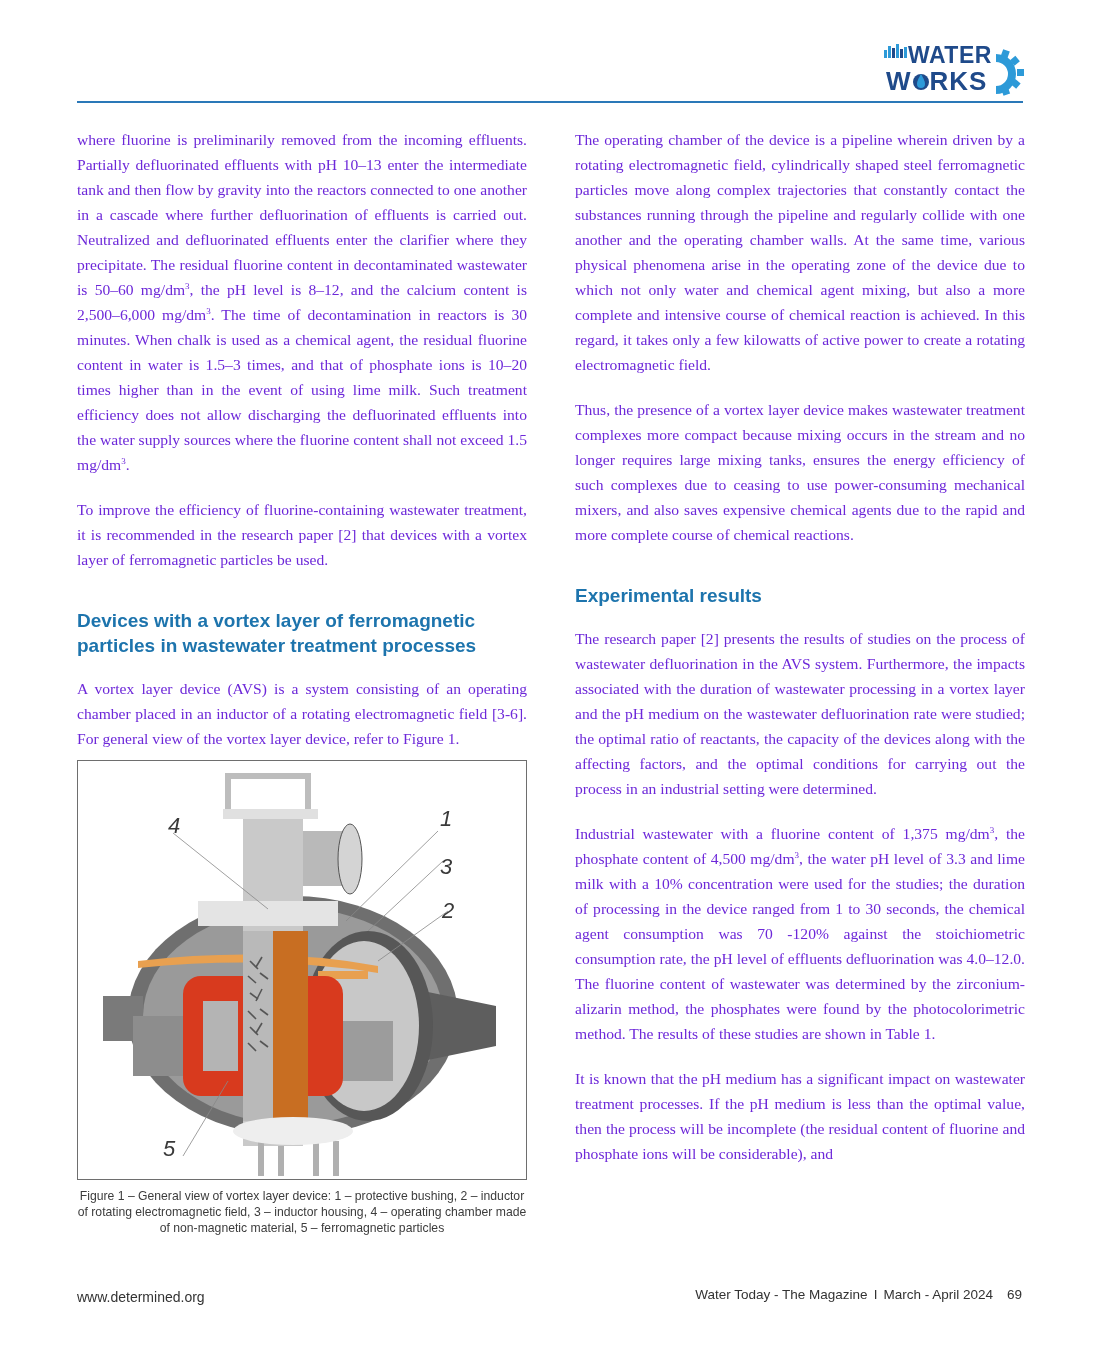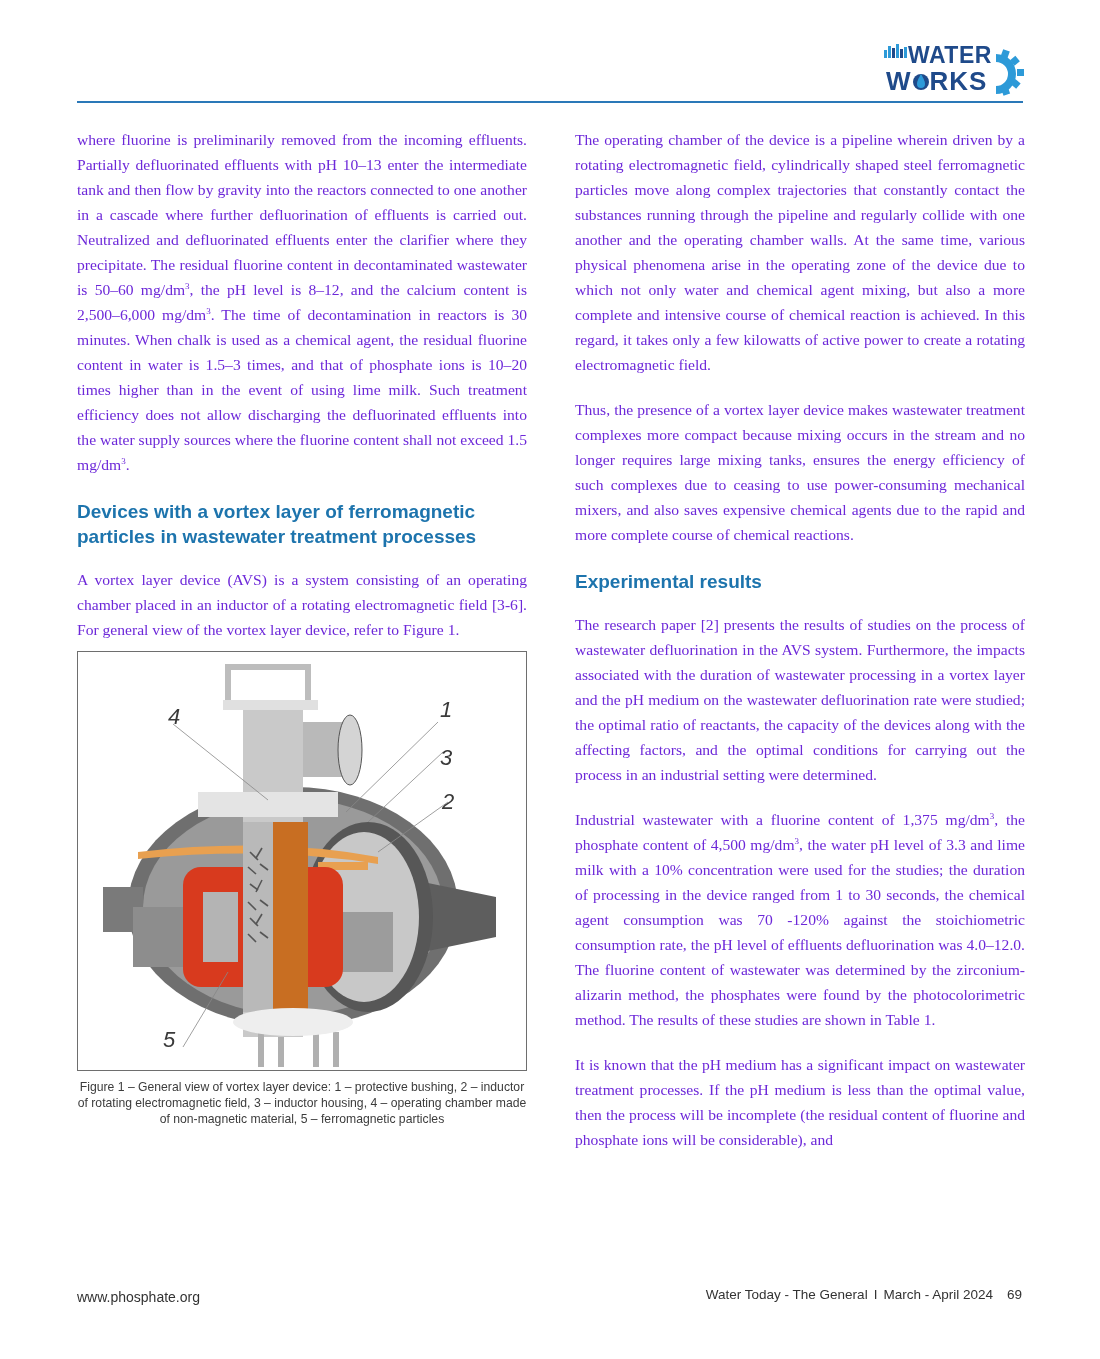--- a/index.html
+++ b/index.html
@@ -9,21 +9,21 @@
     .logo-w { font-family: "Liberation Sans", sans-serif; font-weight: bold; color: #1f4a8a; font-size: 23px; letter-spacing: 0.5px; line-height: 22px; }
     .logo-line2 { position: absolute; left: 2px; top: 24px; font-family: "Liberation Sans", sans-serif; font-weight: bold; color: #1f4a8a; font-size: 26px; letter-spacing: 1px; line-height: 26px; display:flex; align-items:center; }
     .drop { display:inline-block; width: 16px; height: 22px; position: relative; margin: 0 1px; }
     .gear { position: absolute; left: 108px; top: 4px; }
     .header-rule { position: absolute; left: 77px; top: 101px; width: 946px; height: 2px; background: #2a78b8; }
     .col { position: absolute; top: 127px; width: 450px; }
     .col-left { left: 77px; }
     .col-right { left: 575px; }
     p.body { margin: 0; font-size: 15.6px; line-height: 25px; text-align: justify; color: #6d28d9; }
     p.body + p.body { margin-top: 20px; }
-    h2.section { font-family: "Liberation Sans", "DejaVu Sans", sans-serif; font-weight: bold; color: #1d74ad; font-size: 19px; line-height: 25px; margin: 22px 0 18px 0; }
+    h2.section { font-family: "Liberation Sans", "DejaVu Sans", sans-serif; font-weight: bold; color: #1d74ad; font-size: 19px; line-height: 25px; margin: 36px 0 18px 0; }
     sup { font-size: 9px; line-height: 0; }
     .figure { position: relative; width: 448px; height: 418px; border: 1px solid #6e6e6e; margin-top: 9px; background: #fff; overflow: hidden; }
     .fig-caption { font-family: "Liberation Sans", "DejaVu Sans", sans-serif; font-size: 12.2px; line-height: 16px; color: #3c3c3c; text-align: center; margin-top: 8px; }
     .callout { position: absolute; font-family: "Liberation Sans", sans-serif; font-style: italic; font-size: 22px; color: #3a3a3a; }
     .footer-left { position: absolute; left: 77px; top: 1289px; font-family: "Liberation Sans", sans-serif; font-size: 14px; color: #333; }
     .footer-right { position: absolute; right: 78px; top: 1287px; font-family: "Liberation Sans", sans-serif; font-size: 13.5px; color: #333; display: flex; gap: 6px; }
     .footer-right .pg { margin-left: 8px; }
   </style>
 </head>
 <body>
@@ -56,20 +56,21 @@
     <rect x="20" y="9" width="7" height="7" fill="#2d9ad8" transform="rotate(50 23 12)"></rect>
     <rect x="25" y="21" width="7" height="7" fill="#2d9ad8"></rect>
     <rect x="20" y="33" width="7" height="7" fill="#2d9ad8" transform="rotate(-50 23 36)"></rect>
     <rect x="10" y="40" width="7" height="7" fill="#2d9ad8" transform="rotate(-20 13 43)"></rect>
   </svg>
 </div>
 <div class="header-rule"></div>
 
 <div class="col col-left">
   <p class="body">where fluorine is preliminarily removed from the incoming effluents. Partially defluorinated effluents with pH 10–13 enter the intermediate tank and then flow by gravity into the reactors connected to one another in a cascade where further defluorination of effluents is carried out. Neutralized and defluorinated effluents enter the clarifier where they precipitate. The residual fluorine content in decontaminated wastewater is 50–60 mg/dm<sup>3</sup>, the pH level is 8–12, and the calcium content is 2,500–6,000 mg/dm<sup>3</sup>. The time of decontamination in reactors is 30 minutes. When chalk is used as a chemical agent, the residual fluorine content in water is 1.5–3 times, and that of phosphate ions is 10–20 times higher than in the event of using lime milk. Such treatment efficiency does not allow discharging the defluorinated effluents into the water supply sources where the fluorine content shall not exceed 1.5 mg/dm<sup>3</sup>.</p>
+  <p class="body">To improve the efficiency of fluorine-containing wastewater treatment, it is recommended in the research paper [2] that devices with a vortex layer of ferromagnetic particles be used.</p>
 
   <h2 class="section">Devices with a vortex layer of ferromagnetic particles in wastewater treatment processes</h2>
   <p class="body">A vortex layer device (AVS) is a system consisting of an operating chamber placed in an inductor of a rotating electromagnetic field [3-6]. For general view of the vortex layer device, refer to Figure 1.</p>
 
   <div class="figure">
     <svg width="448" height="418" viewBox="0 0 448 418">
 
       <ellipse cx="215" cy="255" rx="165" ry="120" fill="#6f6f6f"></ellipse>
       <ellipse cx="215" cy="255" rx="150" ry="108" fill="#9a9a9a"></ellipse>
 
@@ -141,19 +142,19 @@
 <div class="col col-right">
   <p class="body">The operating chamber of the device is a pipeline wherein driven by a rotating electromagnetic field, cylindrically shaped steel ferromagnetic particles move along complex trajectories that constantly contact the substances running through the pipeline and regularly collide with one another and the operating chamber walls. At the same time, various physical phenomena arise in the operating zone of the device due to which not only water and chemical agent mixing, but also a more complete and intensive course of chemical reaction is achieved. In this regard, it takes only a few kilowatts of active power to create a rotating electromagnetic field.</p>
   <p class="body">Thus, the presence of a vortex layer device makes wastewater treatment complexes more compact because mixing occurs in the stream and no longer requires large mixing tanks, ensures the energy efficiency of such complexes due to ceasing to use power-consuming mechanical mixers, and also saves expensive chemical agents due to the rapid and more complete course of chemical reactions.</p>
 
   <h2 class="section">Experimental results</h2>
   <p class="body">The research paper [2] presents the results of studies on the process of wastewater defluorination in the AVS system. Furthermore, the impacts associated with the duration of wastewater processing in a vortex layer and the pH medium on the wastewater defluorination rate were studied; the optimal ratio of reactants, the capacity of the devices along with the affecting factors, and the optimal conditions for carrying out the process in an industrial setting were determined.</p>
   <p class="body">Industrial wastewater with a fluorine content of 1,375 mg/dm<sup>3</sup>, the phosphate content of 4,500 mg/dm<sup>3</sup>, the water pH level of 3.3 and lime milk with a 10% concentration were used for the studies; the duration of processing in the device ranged from 1 to 30 seconds, the chemical agent consumption was 70 -120% against the stoichiometric consumption rate, the pH level of effluents defluorination was 4.0–12.0. The fluorine content of wastewater was determined by the zirconium-alizarin method, the phosphates were found by the photocolorimetric method. The results of these studies are shown in Table 1.</p>
   <p class="body">It is known that the pH medium has a significant impact on wastewater treatment processes. If the pH medium is less than the optimal value, then the process will be incomplete (the residual content of fluorine and phosphate ions will be considerable), and</p>
 </div>
 
-<a class="footer-left">www.phosphate.org</a>
+<a class="footer-left">www.determined.org</a>
 <div class="footer-right">
-  <span>Water Today - The General</span>
+  <span>Water Today - The Magazine</span>
   <span>I</span>
   <span>March - April 2024</span>
   <span class="pg">69</span>
 </div>
 
 </body></html>

